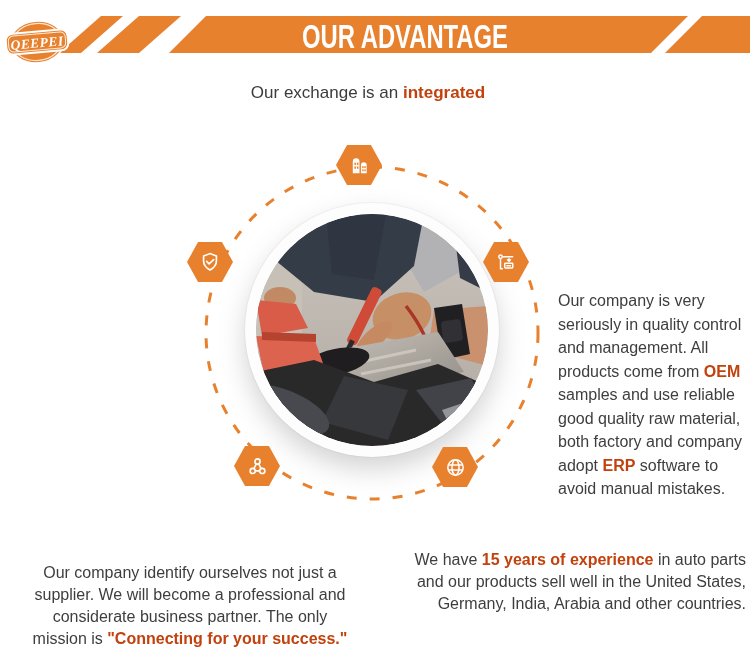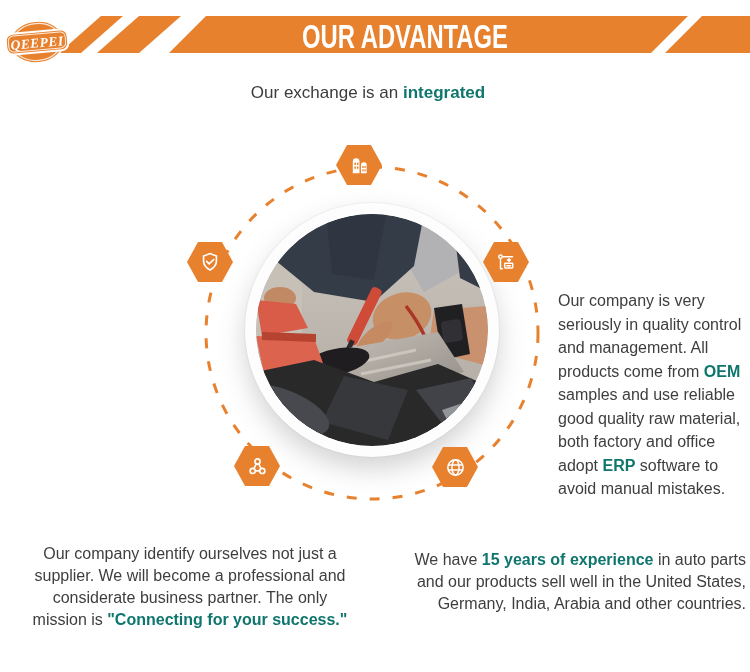--- a/index.html
+++ b/index.html
@@ -13,21 +13,21 @@
     position:absolute;left:405px;top:17px;white-space:nowrap;
     transform:translateX(-50%) scaleX(.70);transform-origin:center top;
     font-size:34px;font-weight:800;color:#fff;letter-spacing:0px;
   }
   .logo{position:absolute;left:2px;top:16px;}
   
   .intro{
     position:absolute;left:208px;top:80px;width:320px;text-align:center;
     font-size:17px;line-height:26px;color:#3c3c3c;
   }
-  .hl{color:#0f766e;font-weight:bold;}
+  .hl{color:#c2410c;font-weight:bold;}
   
   .dash-ring{position:absolute;left:195px;top:155px;}
   .photo-ring{
     position:absolute;left:245px;top:203px;width:232px;height:232px;
     background:#fdfdfd;border-radius:50%;padding:11px;
     box-shadow:0 12px 26px rgba(110,110,110,.30), 0 0 0 1px rgba(0,0,0,.04);
   }
   .photo-ring svg{display:block;border-radius:50%;}
   .hex{
     position:absolute;width:46px;height:40px;background:#E8812E;
@@ -37,21 +37,21 @@
   .hex svg{display:block;}
   .hex-company{left:336px;top:145px;}
   .hex-shield{left:187px;top:242px;}
   .hex-crane{left:483px;top:242px;}
   .hex-molecule{left:234px;top:446px;}
   .hex-globe{left:432px;top:447px;}
   
   .para{position:absolute;font-size:16px;line-height:23.5px;color:#3e3e3e;}
   .para-left{left:18px;top:272px;width:194px;text-align:left;}
   .para-right{left:558px;top:289px;width:192px;text-align:left;}
-  .para-bl{left:24px;top:543px;width:332px;text-align:center;line-height:22px;}
+  .para-bl{left:24px;top:562px;width:332px;text-align:center;line-height:22px;}
   .para-br{left:390px;top:549px;width:356px;text-align:right;line-height:22px;}
 </style>
 </head>
 <body>
 
 <div class="page">
 
   <div>
     <svg class="banner-svg" width="750" height="70" viewBox="0 0 750 70">
       <polygon points="206,16 688,16 651,53 169,53" fill="#E8812E"></polygon>
@@ -182,21 +182,21 @@
   <div class="hex hex-globe">
     <svg width="23" height="23" viewBox="0 0 24 24" fill="none" stroke="#fff" stroke-width="1.6">
       <circle cx="12" cy="12" r="8"></circle>
       <ellipse cx="12" cy="12" rx="3.7" ry="8"></ellipse>
       <path d="M4.6 9.3 h14.8 M4.6 14.7 h14.8"></path>
     </svg>
   </div>
 
 
   <div class="para para-right">
-    <span>Our company is very seriously in quality control and management. All products come from </span><span class="hl">OEM</span><span> samples and use reliable good quality raw material, both factory and office adopt </span><span class="hl">ERP</span><span> software to avoid manual mistakes.</span>
+    <span>Our company is very seriously in quality control and management. All products come from </span><span class="hl">OEM</span><span> samples and use reliable good quality raw material, both factory and company adopt </span><span class="hl">ERP</span><span> software to avoid manual mistakes.</span>
   </div>
 
   <div class="para para-bl">
     <span>Our company identify ourselves not just a supplier. We will become a professional and considerate business partner. The only mission is </span><span class="hl">"Connecting for your success."</span>
   </div>
 
   <div class="para para-br">
     <span>We have </span><span class="hl">15 years of experience</span><span> in auto parts and our products sell well in the United States, Germany, India, Arabia and other countries.</span>
   </div>
 

